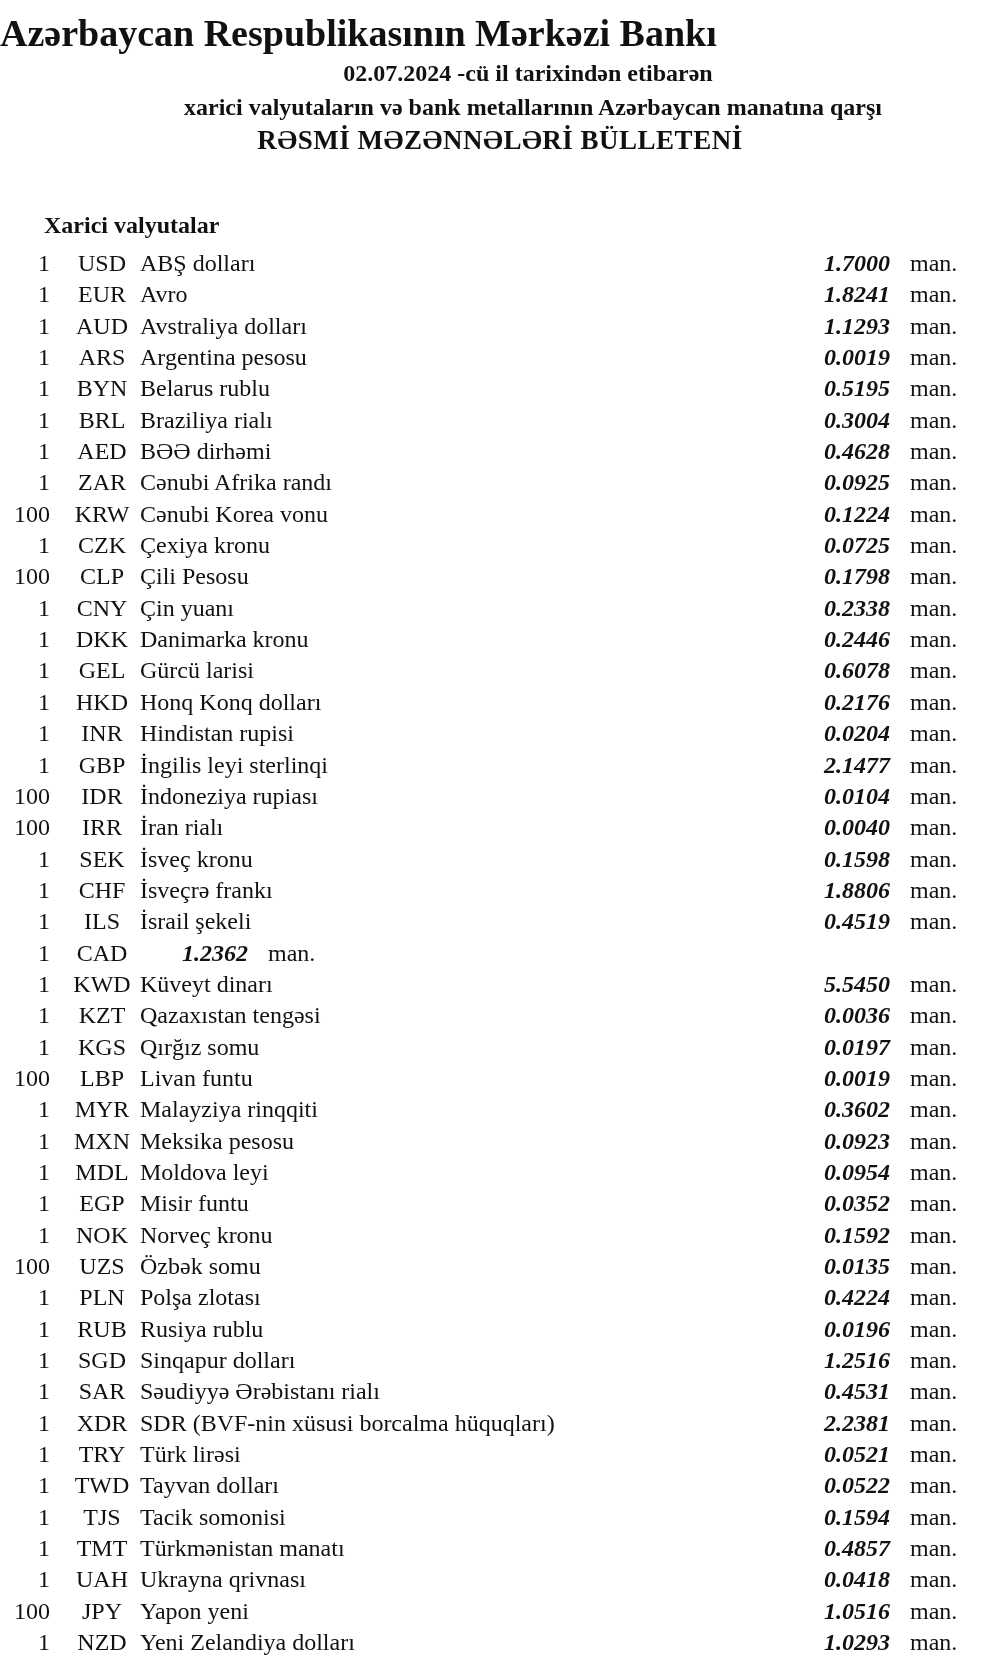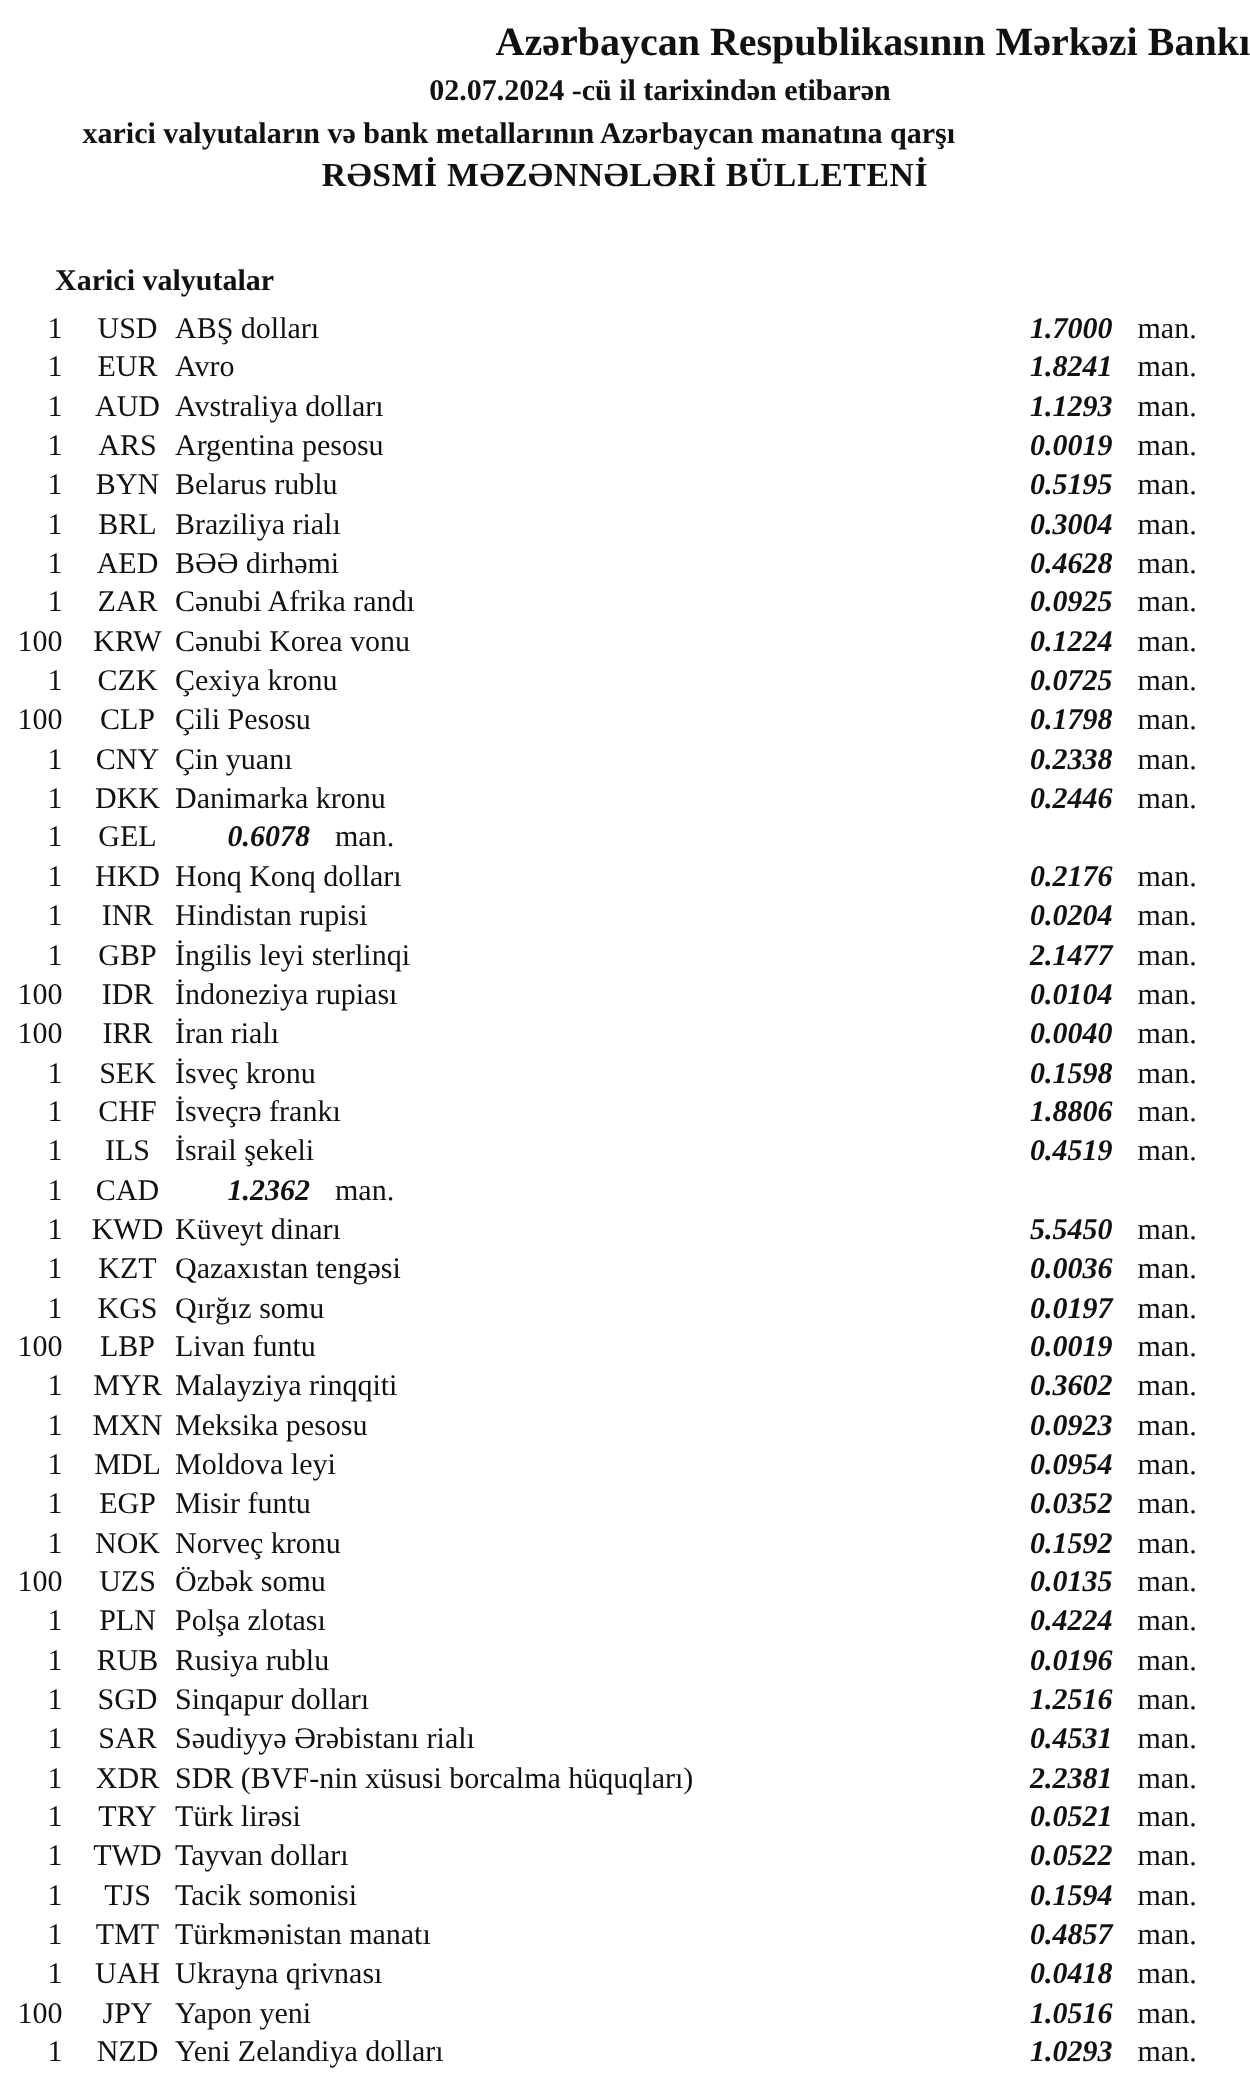--- a/index.html
+++ b/index.html
@@ -14,35 +14,36 @@
     font-family: "Liberation Serif", "DejaVu Serif", serif;
     overflow: hidden;
     position: relative;
   }
   .page {
     width: 1000px;
     height: 1663px;
   }
   .doc-title {
     margin-top: 14px;
-    text-align: right;
-    font-size: 32px;
+    text-align: left;
+    font-size: 38px;
     font-weight: bold;
     line-height: 38px;
   }
   .date-line {
     margin-top: 7px;
     text-align: center;
     padding-left: 56px;
     font-size: 24px;
     font-weight: bold;
     line-height: 28px;
   }
   .sub-line {
     margin-top: 6px;
+    text-align: center;
     padding-left: 66px;
     font-size: 24px;
     font-weight: bold;
     line-height: 28px;
   }
   .bulletin-line {
     margin-top: 5px;
     text-align: center;
     font-size: 27px;
     font-weight: bold;
@@ -202,20 +203,21 @@
       <div class="row">
         <span class="qty">1</span>
         <span class="code">DKK</span>
         <span class="name">Danimarka kronu</span>
         <span class="rate">0.2446</span>
         <span class="man">man.</span>
       </div>
       <div class="row">
         <span class="qty">1</span>
         <span class="code">GEL</span>
+        <span class="name">Gürcü larisi</span>
         <span class="rate">0.6078</span>
         <span class="man">man.</span>
       </div>
       <div class="row">
         <span class="qty">1</span>
         <span class="code">HKD</span>
         <span class="name">Honq Konq dolları</span>
         <span class="rate">0.2176</span>
         <span class="man">man.</span>
       </div>

